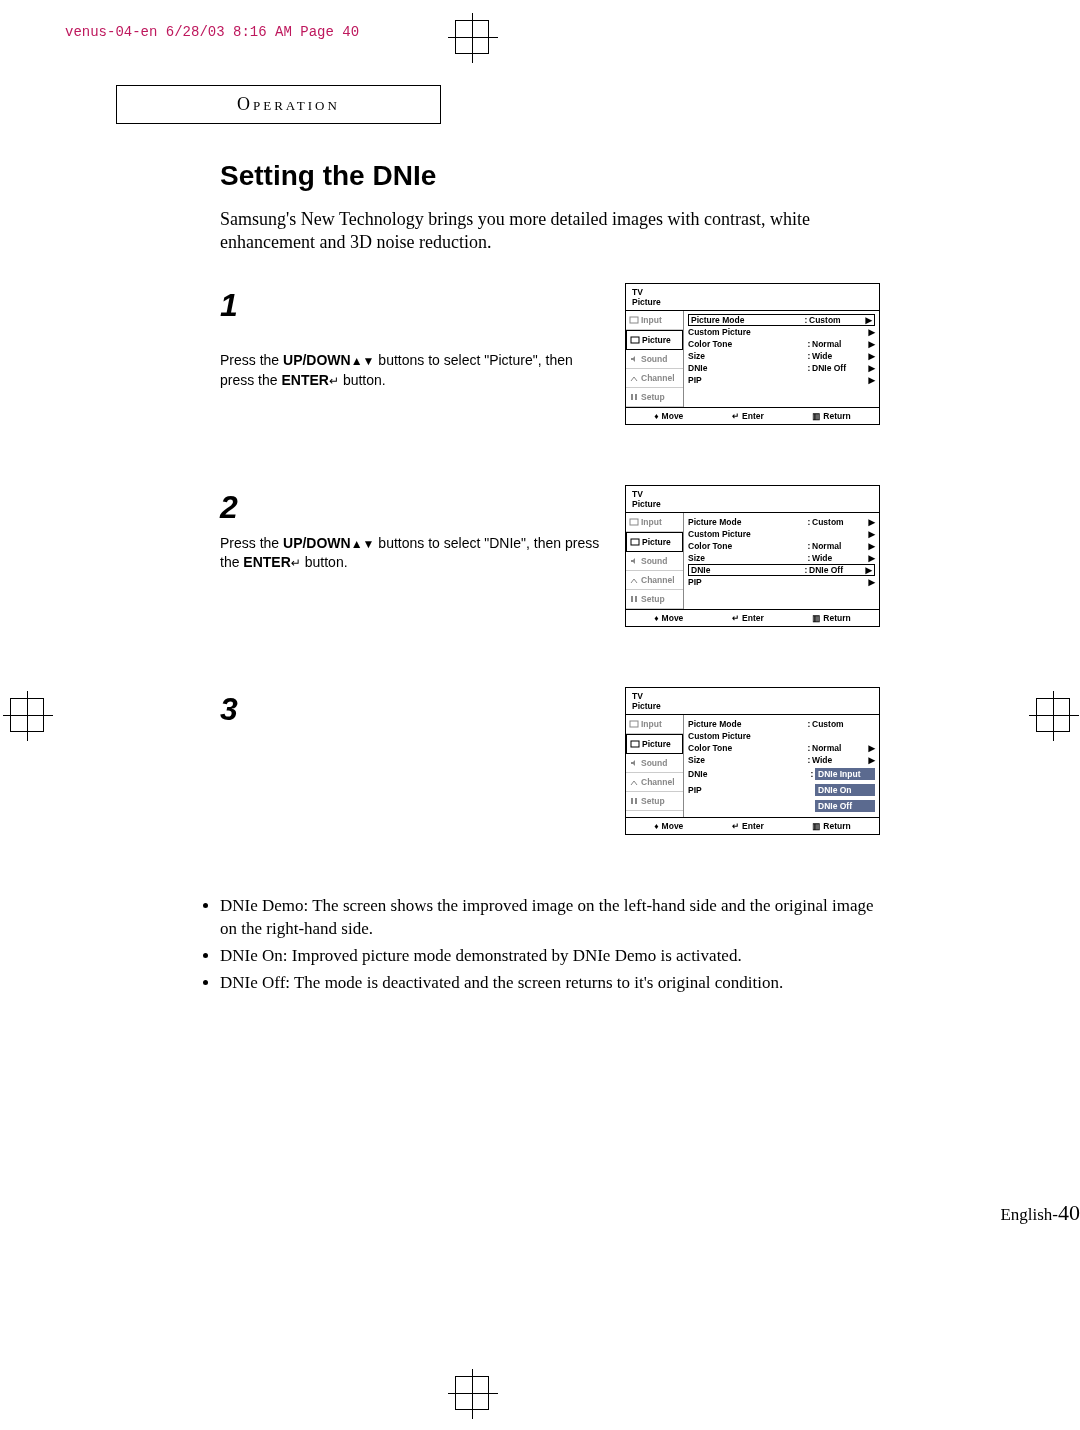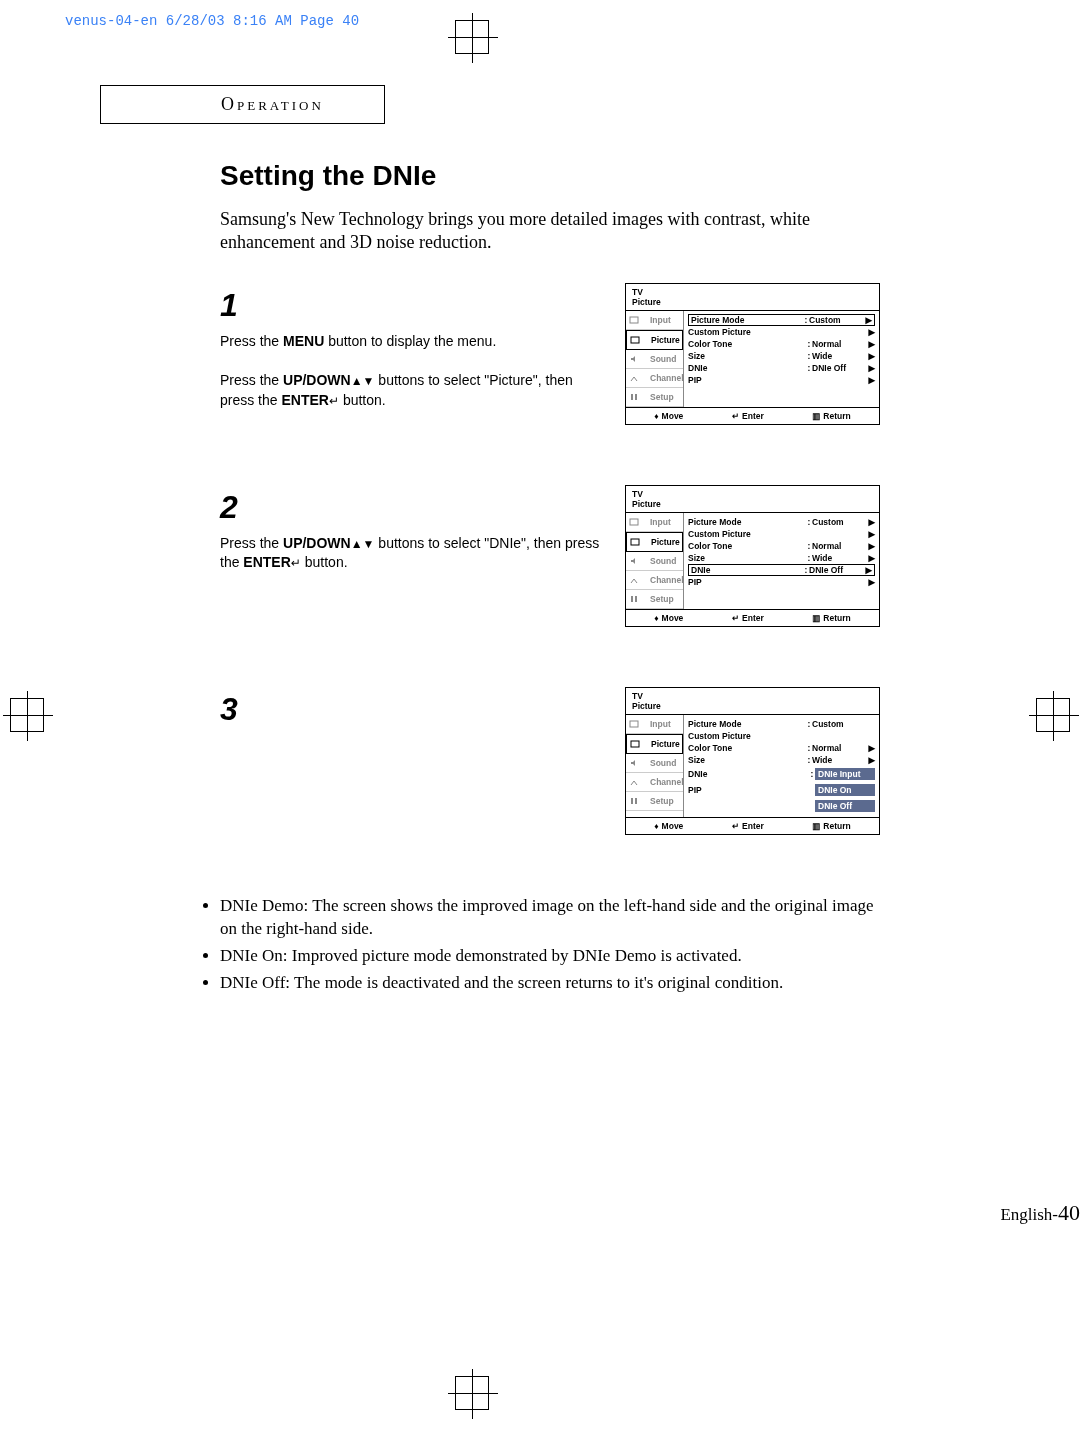--- a/index.html
+++ b/index.html
@@ -6,25 +6,25 @@
   body {
     width: 1080px;
     height: 1430px;
     background: #fff;
     font-family: "Times New Roman", serif;
     color: #000;
     position: relative;
   }
   .print-header {
     position: absolute;
-    top: 13px;
+    top: 24px;
     left: 65px;
     font-family: "Courier New", monospace;
     font-size: 14px;
-    color: #3b82f6;
+    color: #be185d;
   }
   .regmark-top, .regmark-bottom, .regmark-left, .regmark-right {
     position: absolute;
     border: 1px solid #000;
   }
   .regmark-top { top: 20px; left: 455px; width: 34px; height: 34px; }
   .regmark-top::before, .regmark-top::after { content:""; position:absolute; background:#000; }
   .regmark-top::before { left:50%; top:-8px; width:1px; height:50px; }
   .regmark-top::after  { top:50%; left:-8px; height:1px; width:50px; }
   .regmark-bottom { bottom: 20px; left: 455px; width: 34px; height: 34px; }
@@ -36,23 +36,23 @@
   .regmark-left::before { left:50%; top:-8px; width:1px; height:50px; }
   .regmark-left::after  { top:50%; left:-8px; height:1px; width:50px; }
   .regmark-right { top: 698px; right: 10px; width: 34px; height: 34px; }
   .regmark-right::before, .regmark-right::after { content:""; position:absolute; background:#000; }
   .regmark-right::before { left:50%; top:-8px; width:1px; height:50px; }
   .regmark-right::after  { top:50%; left:-8px; height:1px; width:50px; }
 
   .section-box {
     position: absolute;
     top: 85px;
-    left: 100px;
+    left: 116px;
     border: 1px solid #000;
-    padding: 8px 60px 8px 120px;
+    padding: 8px 100px 8px 120px;
     font-family: "Times New Roman", serif;
     font-size: 18px;
     letter-spacing: 3px;
     font-variant: small-caps;
   }
   .page {
     position: absolute;
     top: 160px;
     left: 220px;
     width: 660px;
@@ -97,21 +97,21 @@
   }
   .osd-header {
     display: flex;
     justify-content: space-between;
     padding: 3px 6px;
     border-bottom: 1px solid #000;
     flex-direction: column;
   }
   .osd-body { display: flex; }
   .osd-side { width: 58px; border-right: 1px solid #888; }
-  .osd-side .tab { padding: 4px 3px; border-bottom: 1px solid #ccc; display:flex; align-items:center; gap:11px; color:#888; }
+  .osd-side .tab { padding: 4px 3px; border-bottom: 1px solid #ccc; display:flex; align-items:center; gap:2px; color:#888; }
   .osd-side .tab.active { background:#fff; color:#000; border:1px solid #000; }
   .osd-side .tab svg { width:10px; height:10px; flex-shrink:0; }
   .osd-main { flex:1; padding:3px 4px; }
   .osd-row { display:flex; align-items:center; padding:1px 0; }
   .osd-row.selected { border:1px solid #000; padding:0 2px; }
   .osd-row .label { flex:1; }
   .osd-row .sep { width:6px; text-align:center; }
   .osd-row .val { width:55px; }
   .osd-row .caret { width:8px; text-align:right; }
   .osd-row.pop .val { background:#5b6a8f; color:#fff; padding:1px 3px; margin:1px 0; width:60px; }
@@ -150,23 +150,21 @@
 
 <div class="section-box">Operation</div>
 
 <div class="page">
   <h1 class="title">Setting the DNIe</h1>
   <p class="intro">Samsung's New Technology brings you more detailed images with contrast, white enhancement and 3D noise reduction.</p>
 
   <div class="step">
     <div class="step-text">
       <div class="step-num">1</div>
-      <p>
-        <span>Press the </span><b>MENU</b><span> button to display the menu.</span>
-      </p><br>
+      <br>
       <p>
         <span>Press the </span><b>UP/DOWN</b><span class="arrow">▲▼</span><span> buttons to select "Picture", then press the </span><b>ENTER</b><span class="arrow">↵</span><span> button.</span>
       </p>
     </div>
     <div class="osd">
       <div class="osd-header">
           <span>TV</span>
           <span>Picture</span>
         </div>
       <div class="osd-body">

